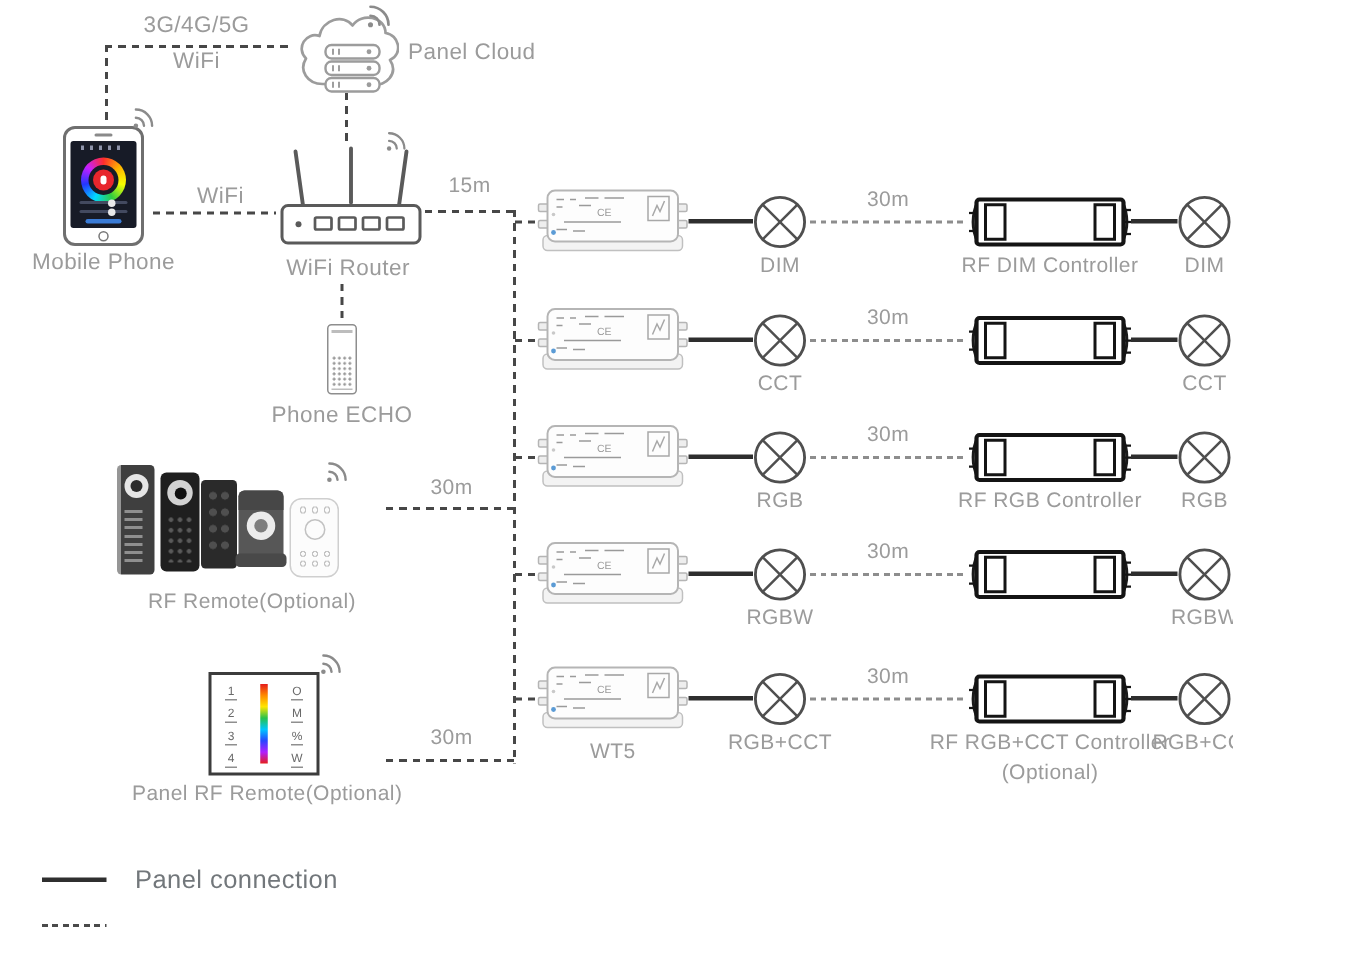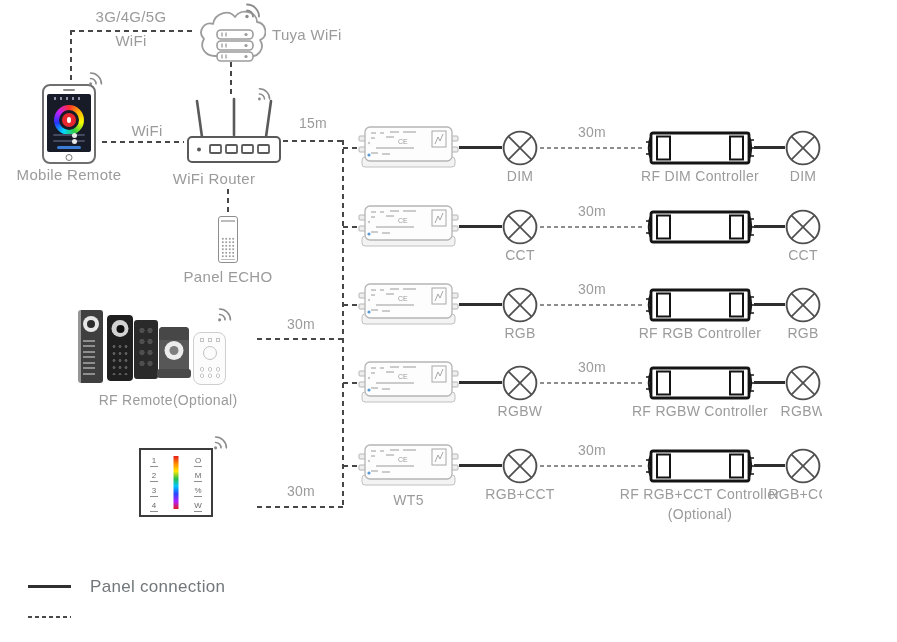--- a/index.html
+++ b/index.html
@@ -199,57 +199,57 @@
   <div class="dash-h" style="left:70px;top:30px;width:125px"></div>
   <div class="dash-v" style="left:70px;top:30px;height:54px"></div>
   <div class="lbl big" style="left:71px;top:33px;width:120px">WiFi</div>
 
   <svg class="abs" style="left:196px;top:6px;width:70px;height:58px">
       <use href="#sym-cloud"></use>
     </svg>
   <svg class="abs" style="left:243px;top:0;width:20px;height:20px">
       <use href="#sym-sig"></use>
     </svg>
-  <div class="lbl big left" style="left:272px;top:27px;width:100px">Tuya WiFi</div>
+  <div class="lbl big left" style="left:272px;top:27px;width:100px">Panel Cloud</div>
   <div class="dash-v" style="left:230px;top:62px;height:36px"></div>
 
   <div class="phone">
     <div class="cam"></div>
     <div class="screen">
       <div class="status"></div>
       <div class="ring">
           <div class="core"></div>
         </div>
       <div class="slider s1"></div>
       <div class="slider s2"></div>
       <div class="bluebar"></div>
     </div>
     <div class="home"></div>
   </div>
   <svg class="abs" style="left:87px;top:69px;width:18px;height:18px">
       <use href="#sym-sig"></use>
     </svg>
-  <div class="lbl big" style="left:8px;top:167px;width:122px">Mobile Remote</div>
+  <div class="lbl big" style="left:8px;top:167px;width:122px">Mobile Phone</div>
 
   <div class="lbl big" style="left:112px;top:123px;width:70px">WiFi</div>
   <div class="dash-h" style="left:102px;top:141px;width:82px"></div>
 
   <svg class="abs" style="left:186px;top:96px;width:96px;height:70px">
       <use href="#sym-router"></use>
     </svg>
   <svg class="abs" style="left:256px;top:85px;width:17px;height:17px">
       <use href="#sym-sig"></use>
     </svg>
-  <div class="lbl big" style="left:156px;top:171px;width:116px">WiFi Router</div>
+  <div class="lbl big" style="left:174px;top:171px;width:116px">WiFi Router</div>
   <div class="dash-v" style="left:227px;top:189px;height:27px"></div>
 
   <div class="echo">
       <div class="mesh"></div>
     </div>
-  <div class="lbl big" style="left:166px;top:269px;width:124px">Panel ECHO</div>
+  <div class="lbl big" style="left:166px;top:269px;width:124px">Phone ECHO</div>
 
   <div class="lbl" style="left:280px;top:116px;width:66px">15m</div>
   <div class="dash-h" style="left:283px;top:140px;width:60px"></div>
   <div class="dash-v" style="left:342px;top:140px;height:369px"></div>
 
   <div class="remotes">
     <div class="r1">
         <div class="dial"></div>
         <div class="stripes"></div>
       </div>
@@ -283,20 +283,21 @@
     <span class="pk l k3">4</span>
     <div class="bar"></div>
     <span class="pk r k0">O</span>
     <span class="pk r k1">M</span>
     <span class="pk r k2">%</span>
     <span class="pk r k3">W</span>
   </div>
   <svg class="abs" style="left:212px;top:433px;width:18px;height:18px">
       <use href="#sym-sig"></use>
     </svg>
+  <div class="lbl" style="left:88px;top:521px;width:180px">Panel RF Remote(Optional)</div>
   <div class="lbl" style="left:271px;top:484px;width:60px">30m</div>
   <div class="dash-h" style="left:257px;top:506px;width:86px"></div>
 
   <div class="dash-h" style="left:343px;top:147px;width:15px"></div>
   <svg class="abs" style="left:356px;top:124px;width:105px;height:46px">
       <use href="#sym-wt5"></use>
     </svg>
   <div class="wire" style="left:459px;top:146px;width:43px"></div>
   <svg class="abs" style="left:502px;top:130px;width:36px;height:36px">
       <use href="#sym-lamp"></use>
@@ -369,21 +370,20 @@
   <div class="lbl" style="left:470px;top:404px;width:100px">RGBW</div>
   <div class="lbl" style="left:557px;top:360px;width:70px">30m</div>
   <div class="dash-h gray" style="left:540px;top:382px;width:104px"></div>
   <svg class="abs" style="left:644px;top:365px;width:112px;height:36px">
       <use href="#sym-ctrl"></use>
     </svg>
   <div class="wire" style="left:754px;top:381px;width:31px"></div>
   <svg class="abs" style="left:785px;top:365px;width:36px;height:36px">
       <use href="#sym-lamp"></use>
     </svg>
-  <div class="lbl" style="left:612px;top:404px;width:176px">RF RGBW Controller</div>
   <div class="lbl" style="left:753px;top:404px;width:100px">RGBW</div>
   <div class="dots" style="left:838px;top:380px"><i></i><i></i><i></i></div>
 
   <div class="dash-h" style="left:343px;top:465px;width:15px"></div>
   <svg class="abs" style="left:356px;top:442px;width:105px;height:46px">
       <use href="#sym-wt5"></use>
     </svg>
   <div class="wire" style="left:459px;top:464px;width:43px"></div>
   <svg class="abs" style="left:502px;top:448px;width:36px;height:36px">
       <use href="#sym-lamp"></use>

